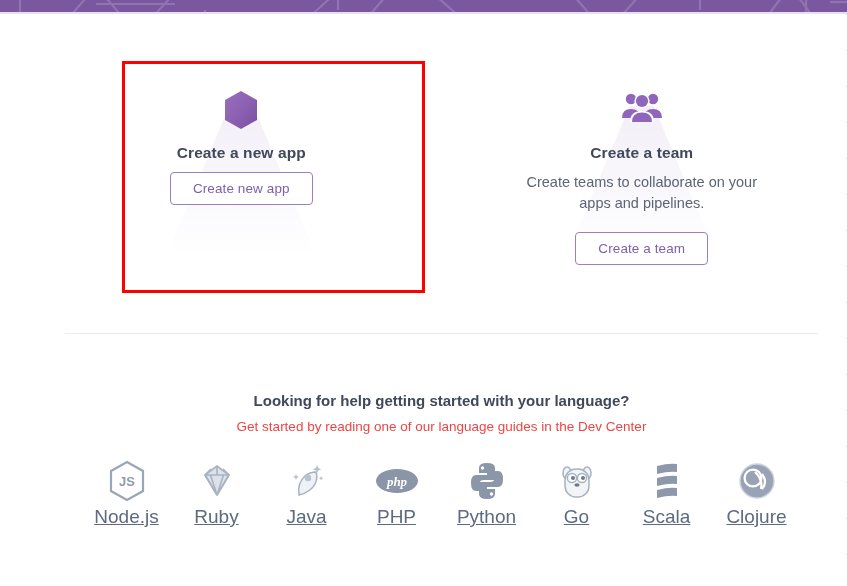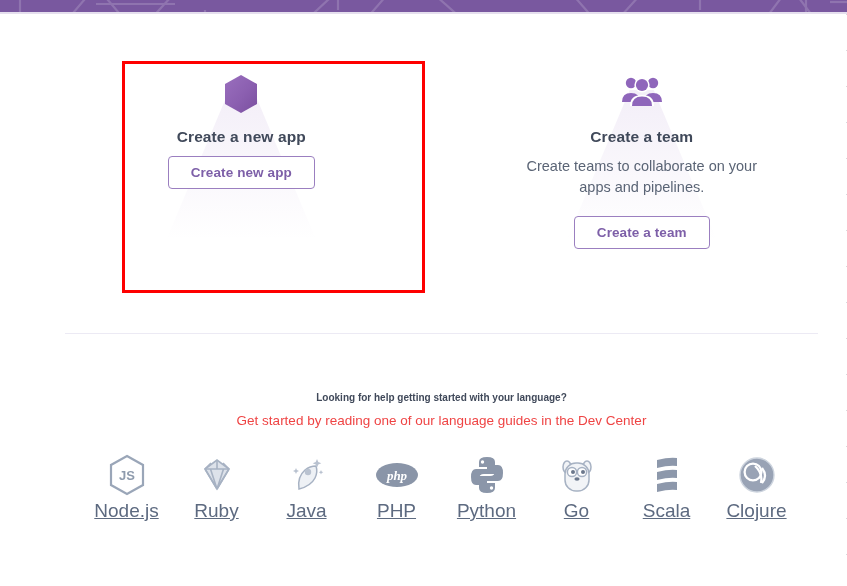--- a/index.html
+++ b/index.html
@@ -46,21 +46,21 @@
     position: absolute;
     left: 0; top: 14px;
     width: 847px;
     height: 572px;
   }
 
   
   #cards-row {
     position: absolute;
     left: 65px;
-    top: 32px;
+    top: 48px;
     width: 753px;
     display: flex;
     gap: 48px;
   }
   .card {
     width: 376px;
     box-sizing: border-box;
     padding: 18px 24px 24px 24px;
     text-align: center;
     position: relative;
@@ -123,21 +123,21 @@
     z-index: 2;
   }
   .pill-button {
     display: inline-block;
     border: 1px solid #9b7fc0;
     border-radius: 4px;
     background: #ffffff;
     color: #7d5fa8;
     font-family: "Liberation Sans", sans-serif;
     font-size: 13.5px;
-    font-weight: bold;
+    font-weight: normal;
     padding: 8px 22px;
     cursor: pointer;
     position: relative;
     z-index: 2;
     letter-spacing: .1px;
   }
 
   
   #divider {
     position: absolute;
@@ -150,21 +150,21 @@
 
   
   #lang-section {
     position: absolute;
     left: 65px;
     top: 378px;
     width: 753px;
     text-align: center;
   }
   #lang-heading {
-    font-size: 10px;
+    font-size: 15px;
     font-weight: bold;
     color: #40495a;
     margin: 0 0 10px 0;
   }
   #lang-sub {
     font-size: 13.5px;
     color: #ef4444;
     margin: 0 0 26px 0;
   }
   #lang-list {

